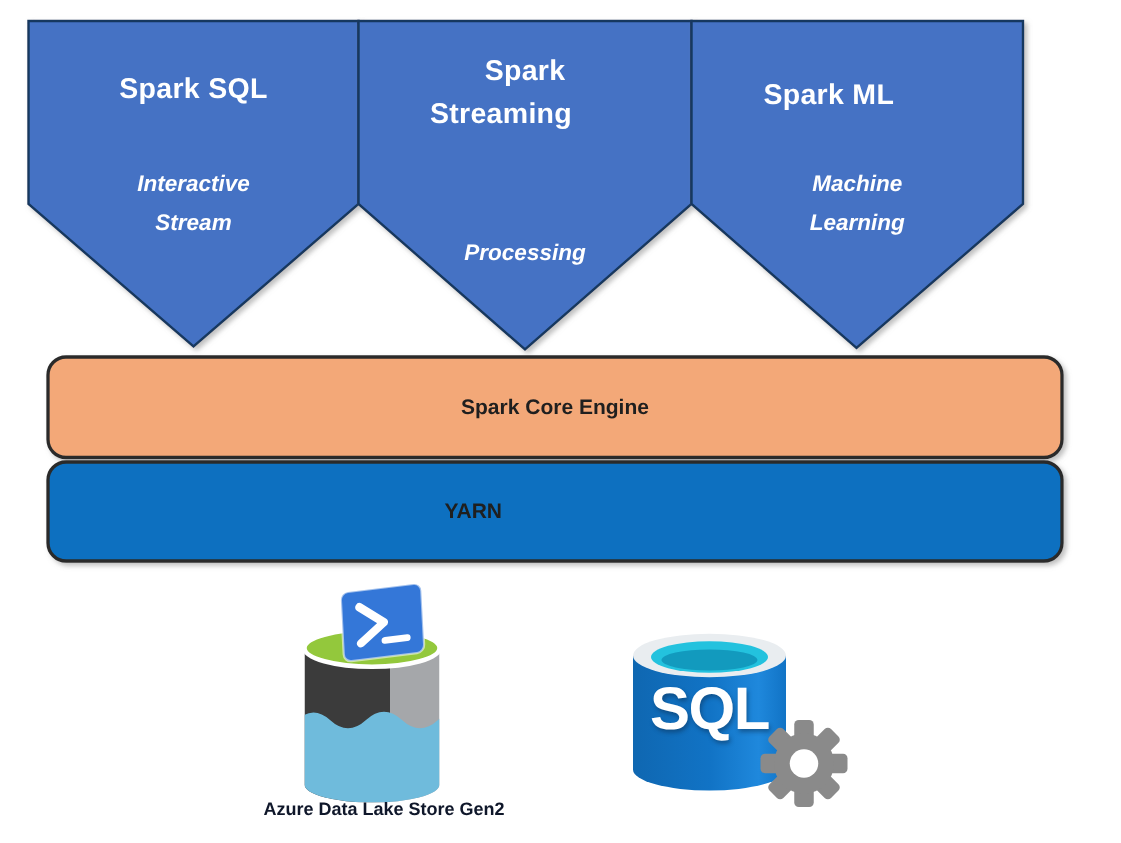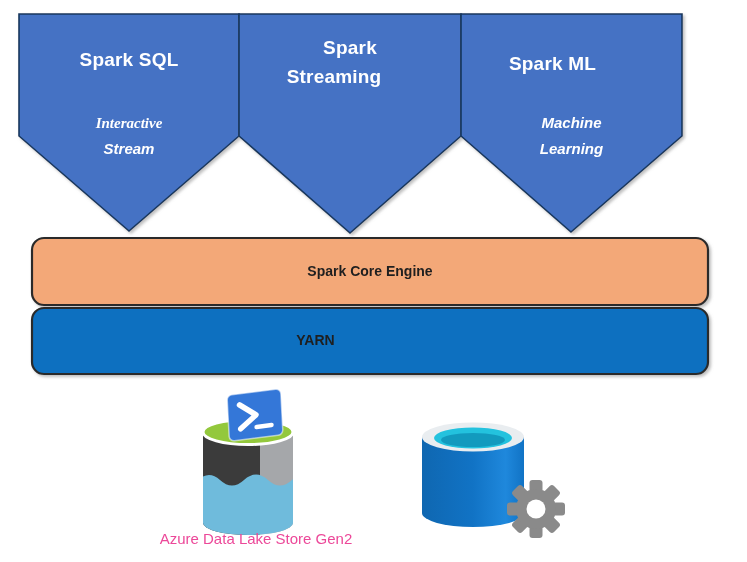--- a/index.html
+++ b/index.html
@@ -16,21 +16,21 @@
     font-size:19px;font-weight:700;color:#ffffff;line-height:29px;
     letter-spacing:.2px;
   }
   .arrow-sub{
     font-size:15px;font-weight:600;font-style:italic;color:#ffffff;line-height:26px;
   }
   .bar-label{
     font-size:14px;font-weight:600;color:#1f1f1f;line-height:25px;
   }
   .adls-label{
-    font-size:15px;font-weight:400;color:#ec4899;line-height:18px;
+    font-size:12px;font-weight:700;color:#0f172a;line-height:18px;
   }
   .sql-logo{
     font-size:40px;font-weight:700;color:#ffffff;letter-spacing:-1px;
     line-height:46px;
     text-shadow:1px 2px 3px rgba(10,40,70,.45);
   }
 </style>
 </head>
 <body>
 
@@ -84,29 +84,31 @@
         <rect x="-6.5" y="-29" width="13" height="58" rx="3" transform="rotate(45)"></rect>
         <rect x="-6.5" y="-29" width="13" height="58" rx="3" transform="rotate(90)"></rect>
         <rect x="-6.5" y="-29" width="13" height="58" rx="3" transform="rotate(135)"></rect>
         <circle cx="0" cy="0" r="20"></circle>
         <circle cx="0" cy="0" r="9.5" fill="#ffffff"></circle>
       </g>
     </g>
   </svg>
 
   <div class="overlay arrow-title" style="left:19px;top:45px;width:220px;">Spark SQL</div>
-  <div class="overlay arrow-sub" style="left:19px;top:110px;width:220px;font-family:Liberation Serif, serif;">Interactive</div>
+  <div class="overlay arrow-sub" style="left:19px;top:110px;width:220px;">Interactive</div>
   <div class="overlay arrow-sub" style="left:19px;top:136px;width:220px;">Stream</div>
 
   <div class="overlay arrow-title" style="left:239px;top:33px;width:222px;">Spark</div>
   <div class="overlay arrow-title" style="left:239px;top:62px;width:190px;">Streaming</div>
+  <div class="overlay arrow-sub" style="left:239px;top:156px;width:222px;">Processing</div>
 
   <div class="overlay arrow-title" style="left:465px;top:49px;width:175px;">Spark ML</div>
   <div class="overlay arrow-sub" style="left:461px;top:110px;width:221px;">Machine</div>
   <div class="overlay arrow-sub" style="left:461px;top:136px;width:221px;">Learning</div>
 
   <div class="overlay bar-label" style="left:32px;top:259px;width:676px;">Spark Core Engine</div>
   <div class="overlay bar-label" style="left:28px;top:328px;width:575px;">YARN</div>
 
+  <div class="overlay sql-logo" style="left:413px;top:450px;width:120px;">SQL</div>
 
   <div class="overlay adls-label" style="left:146px;top:530px;width:220px;">Azure Data Lake Store Gen2</div>
 
 </div>
 
 </body></html>

